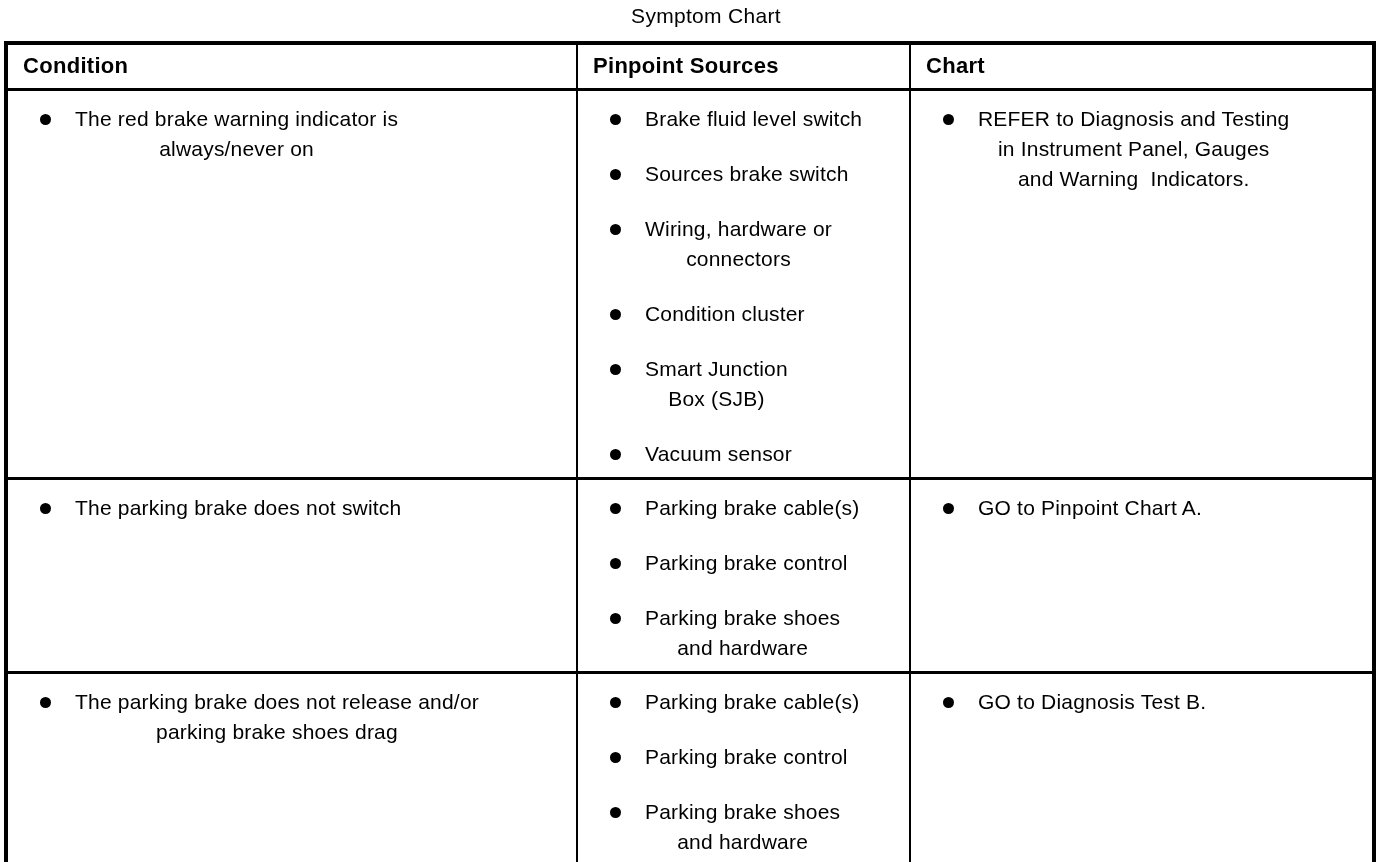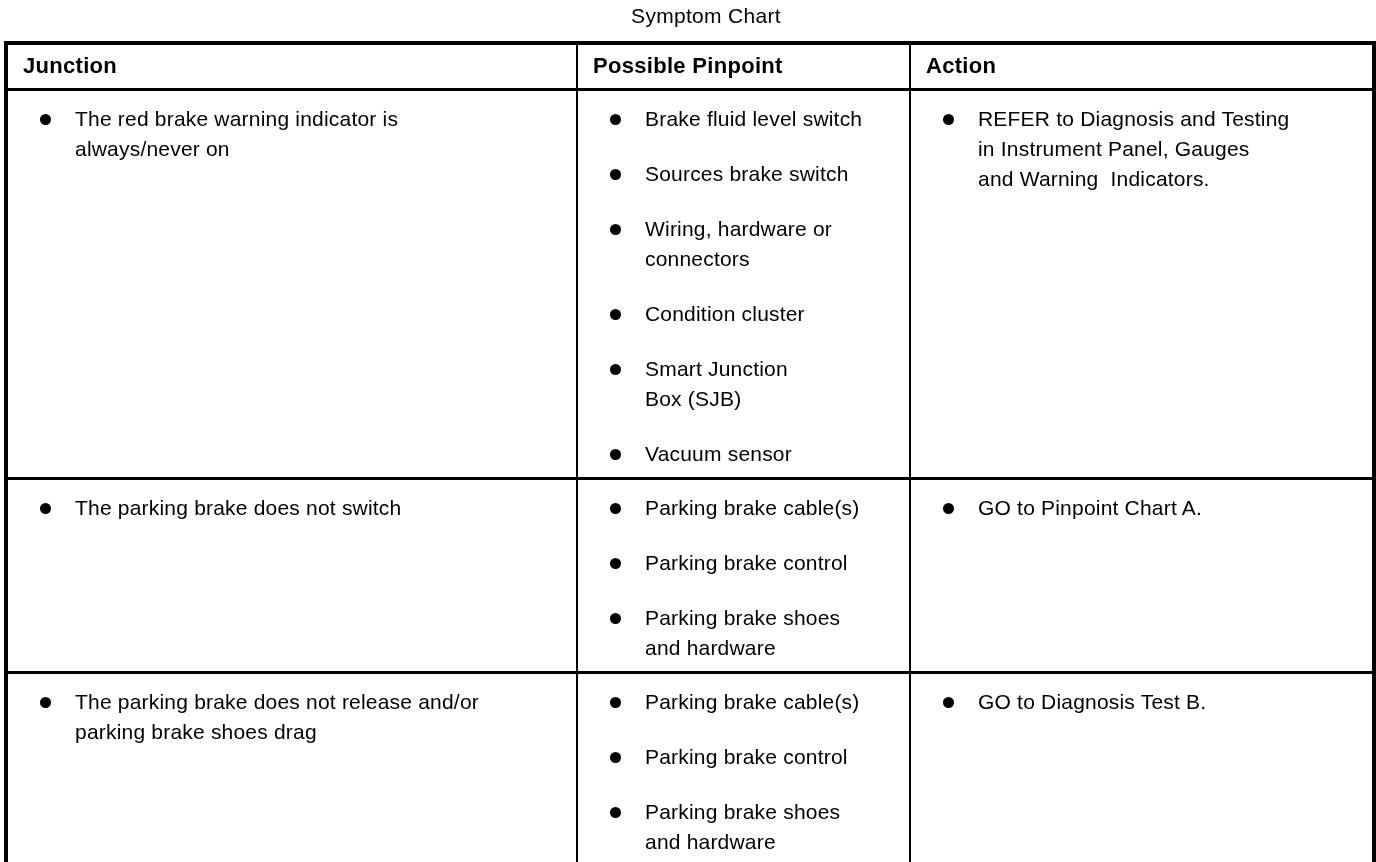--- a/index.html
+++ b/index.html
@@ -36,21 +36,21 @@
   }
   thead th {
     border-bottom: 3px solid #000000;
     height: 46px;
     vertical-align: middle;
     font-size: 22px;
     font-weight: bold;
     letter-spacing: 0.3px;
     padding-left: 15px;
   }
-  tbody td { border-top: 3px solid #000000; padding: 13px 8px 8px 28px; }
+  tbody td { border-top: 3px solid #000000; padding: 13px 8px 8px 28px; text-align: center; }
   tbody tr.r0 { height: 385px; }
   tbody tr.r1 { height: 187px; }
   tbody tr.r2 { height: 191px; }
   ul.bullets { list-style: none; }
   ul.bullets li { display: flex; margin-bottom: 25px; }
   ul.bullets li:last-child { margin-bottom: 0; }
   .dot {
     width: 11px; height: 11px;
     background: #000000;
     border-radius: 50%;
@@ -71,23 +71,23 @@
   <div class="doc-title">Symptom Chart</div>
 
   <table class="symptom-table">
     <colgroup>
       <col class="c0">
         <col class="c1">
         <col class="c2">
     </colgroup>
     <thead>
       <tr>
-        <th>Junction</th>
-        <th>Possible Pinpoint</th>
-        <th>Action</th>
+        <th>Condition</th>
+        <th>Pinpoint Sources</th>
+        <th>Chart</th>
       </tr>
     </thead>
     <tbody>
         <tr class="r0">
           <td>
             <ul class="bullets">
               <li>
                 <span class="dot"></span>
                 <span class="btext">The red brake warning indicator is
 always/never on</span>

